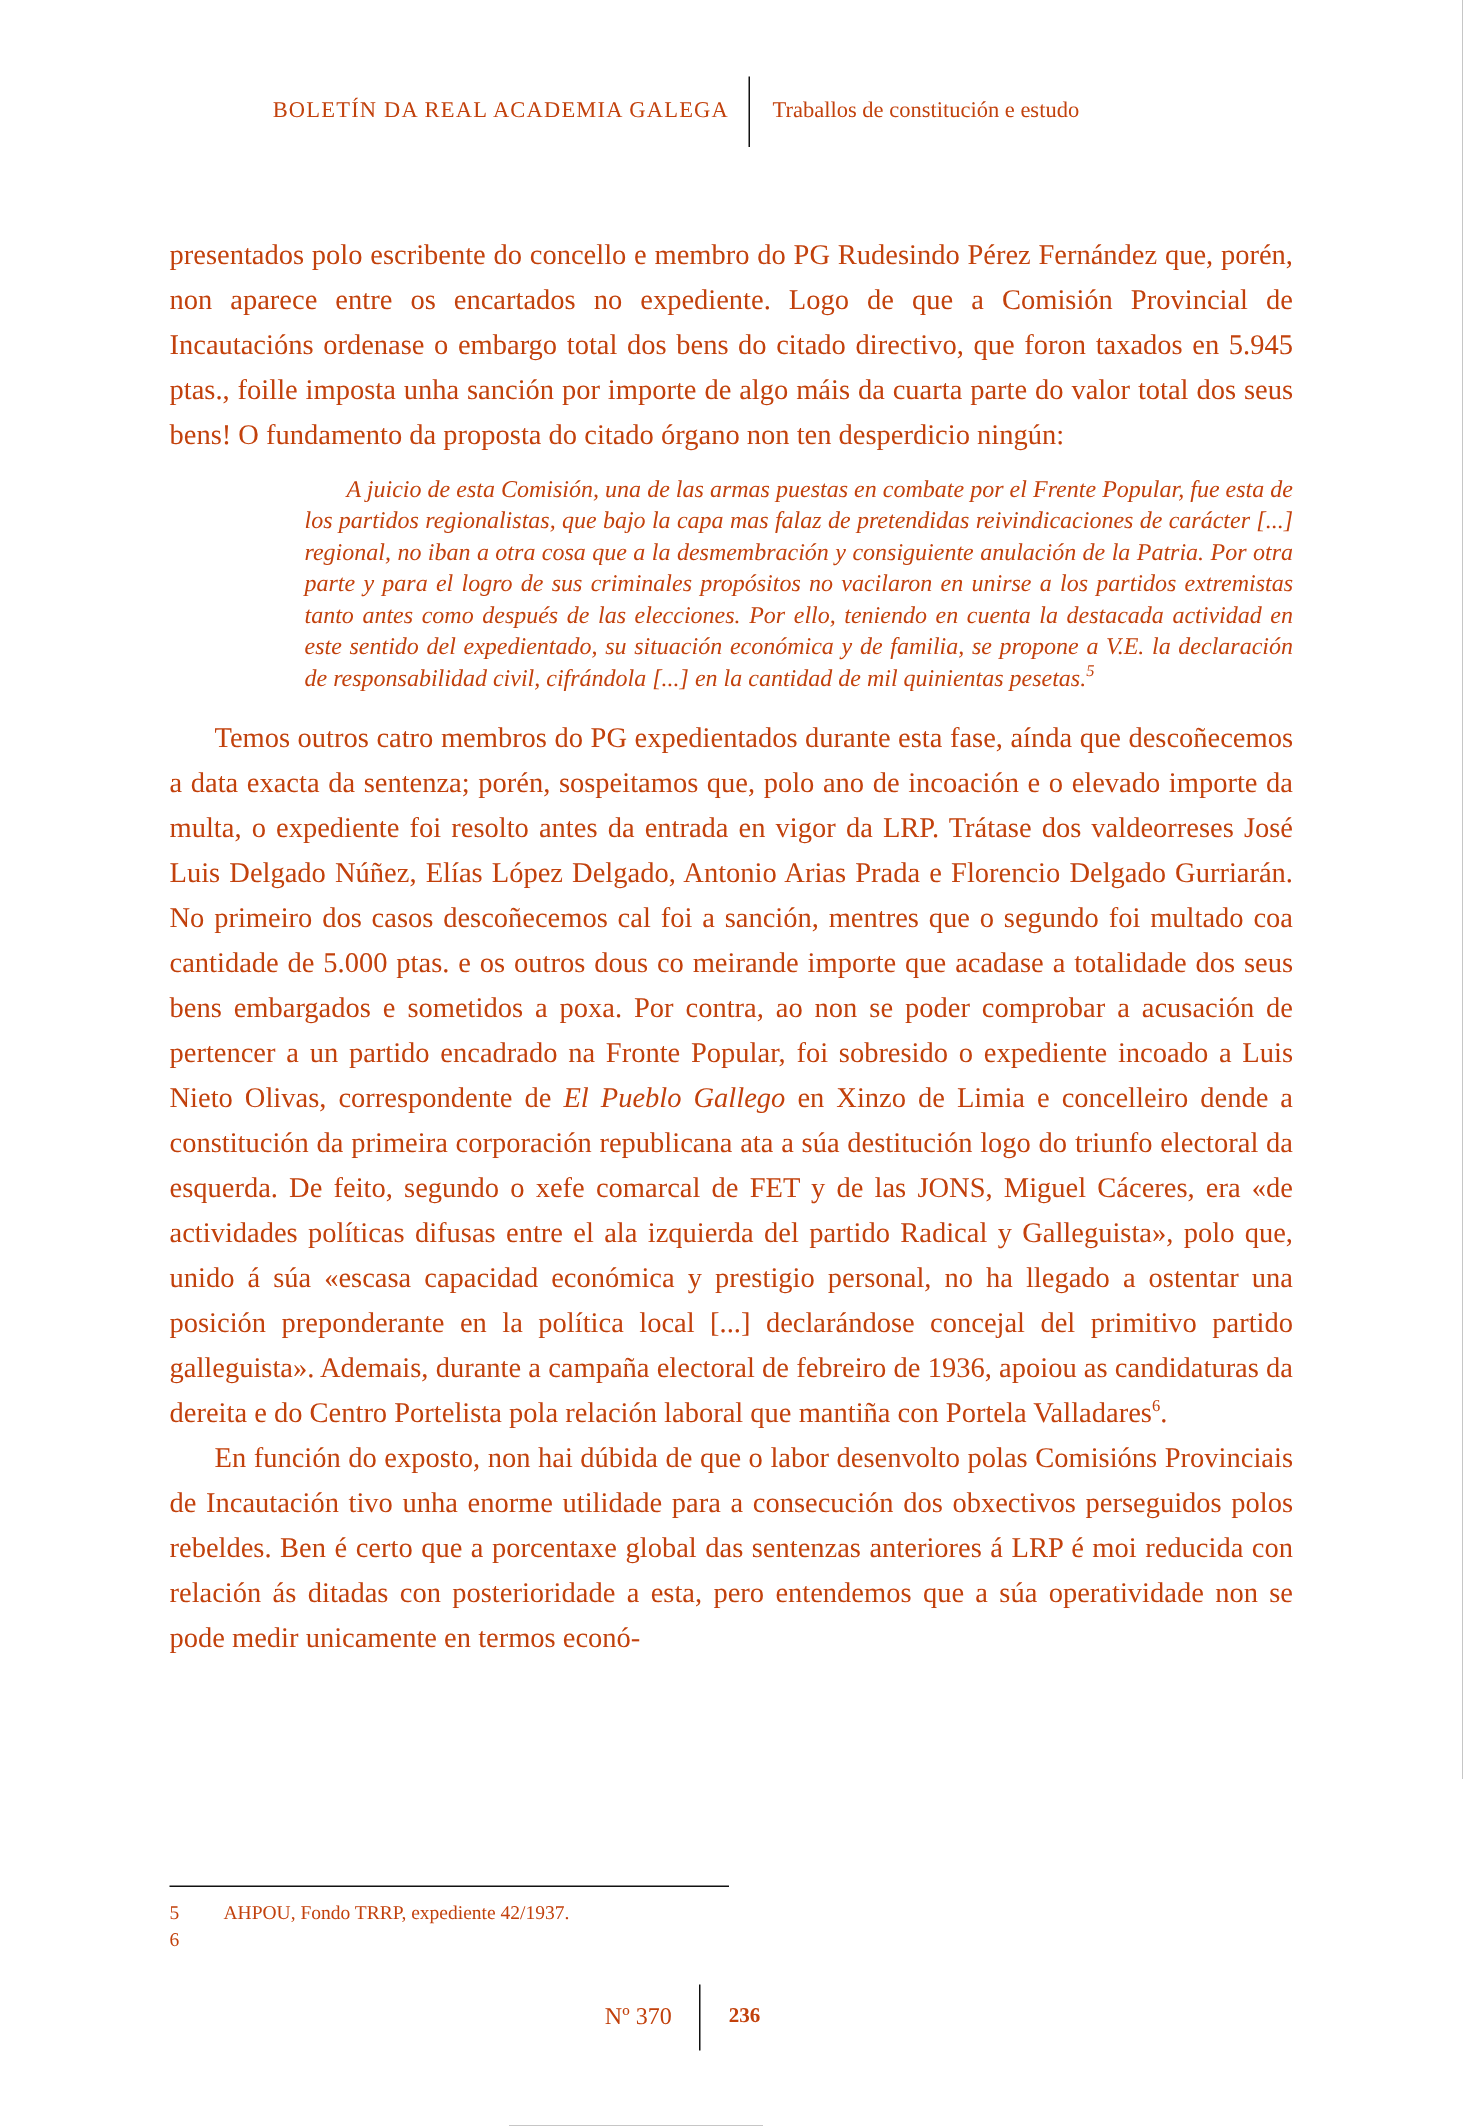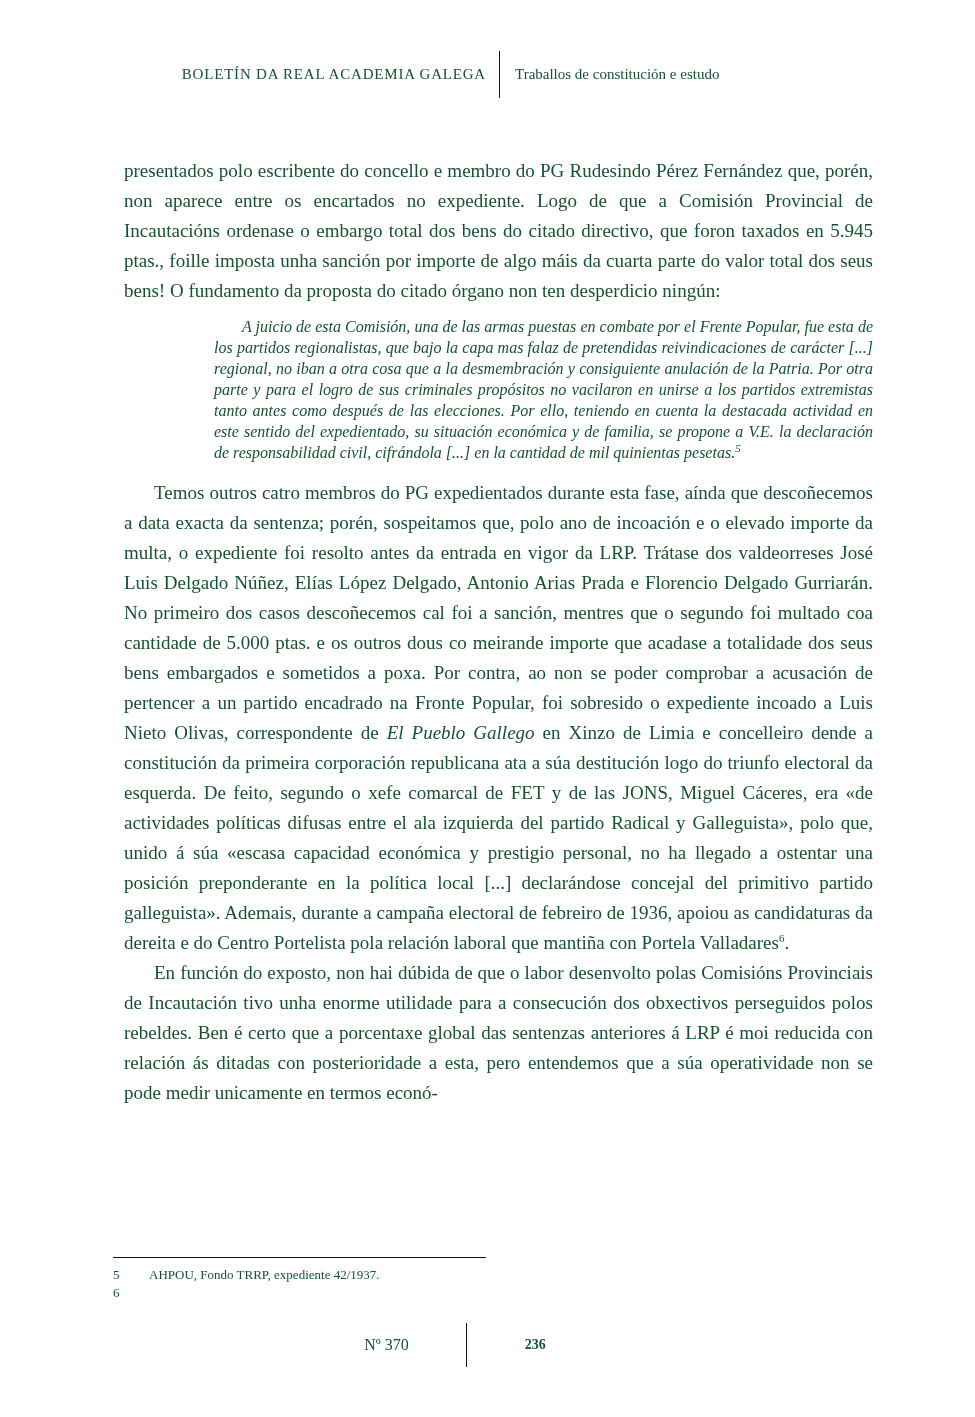--- a/index.html
+++ b/index.html
@@ -2,21 +2,21 @@
 <html><head>
 <meta charset="utf-8">
 <style>
   * { margin: 0; padding: 0; box-sizing: border-box; }
   html, body { background: #9a9a9a; }
   .page {
     position: relative;
     width: 975px;
     height: 1417px;
     background: #ffffff;
-    color: #14532d;
+    color: #c2410c;
     font-family: "Liberation Serif", "DejaVu Serif", serif;
     overflow: hidden;
     margin: 0 auto;
   }
 
   
   .header {
     position: absolute;
     top: 50px;
     left: 113px;
@@ -40,21 +40,21 @@
   }
   .h-right {
     font-size: 15px;
     white-space: nowrap;
   }
 
   
   .main {
     position: absolute;
     top: 156px;
-    left: 124px;
+    left: 113px;
     width: 749px;
   }
   .main p {
     font-size: 19px;
     line-height: 30px;
     text-align: justify;
   }
   p.indent { text-indent: 30px; }
   .quote {
     margin: 10px 0 14px 90px;
@@ -95,21 +95,20 @@
   
   .footer {
     position: absolute;
     top: 1322px;
     left: 0;
     width: 910px;
     height: 46px;
     display: flex;
     justify-content: center;
     align-items: center;
-    gap: 39px;
   }
   .f-issue { font-size: 16px; margin-right: 18px; }
   .f-divider { width: 1px; height: 44px; background: #111; }
   .f-page { font-size: 14px; font-weight: bold; margin-left: 19px; }
 </style>
 </head>
 <body>
 
 <div class="page">
 

